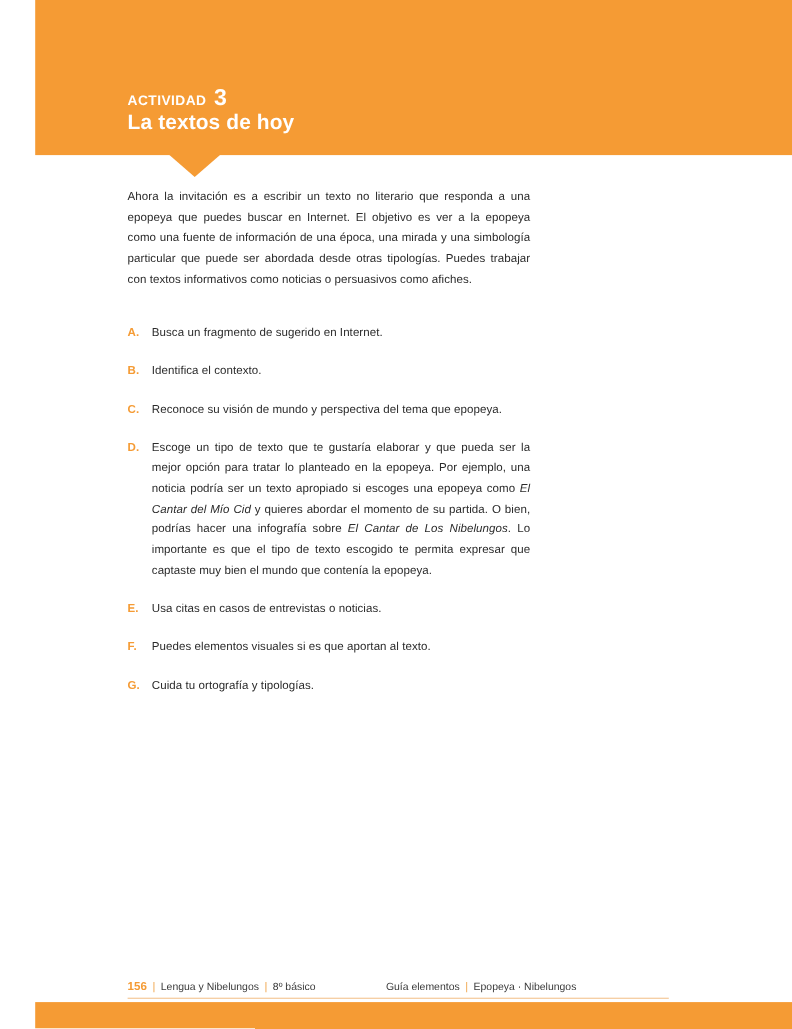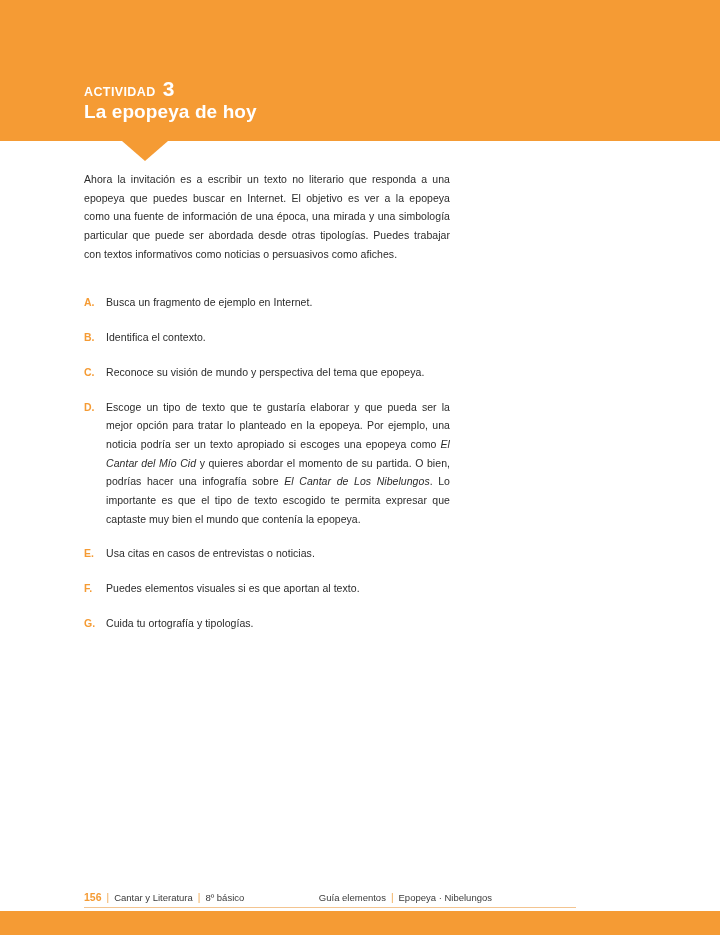--- a/index.html
+++ b/index.html
@@ -15,20 +15,21 @@
     position: relative;
     overflow: hidden;
   }
 
   
   .page {
     position: absolute;
     inset: 0;
     width: 576px;
     height: 935px;
+    margin-left: 32px;
   }
 
   
   .header-band {
     position: absolute;
     left: 0;
     top: 0;
     width: 720px;
     height: 141px;
     background: #F59B34;
@@ -194,34 +195,34 @@
 <body>
 
 <div class="page">
 
   <div class="header-band">
     <div class="header-inner">
       <div class="activity-line">
         <span class="activity-word">ACTIVIDAD</span>
         <span class="activity-number">3</span>
       </div>
-      <div class="header-title">La epopeya de hoy</div>
+      <div class="header-title">La textos de hoy</div>
     </div>
   </div>
   <div class="header-notch"></div>
 
   <div class="content">
 
 
     <p class="intro">Ahora la invitación es a escribir un texto no literario que responda a una epopeya que puedes buscar en Internet. El objetivo es ver a la epopeya como una fuente de información de una época, una mirada y una simbología particular que puede ser abordada desde otras tipologías. Puedes trabajar con textos informativos como noticias o persuasivos como afiches.</p>
 
     <ol class="steps">
         <li class="step">
           <span class="step-letter">A.</span>
-          <span class="step-text">Busca un fragmento de ejemplo en Internet.</span>
+          <span class="step-text">Busca un fragmento de sugerido en Internet.</span>
         </li>
         <li class="step">
           <span class="step-letter">B.</span>
           <span class="step-text">Identifica el contexto.</span>
         </li>
         <li class="step">
           <span class="step-letter">C.</span>
           <span class="step-text">Reconoce su visión de mundo y perspectiva del tema que epopeya.</span>
         </li>
         <li class="step">
@@ -241,21 +242,21 @@
           <span class="step-text">Cuida tu ortografía y tipologías.</span>
         </li>
       </ol>
 
   </div>
 
   <div class="footer">
     <div class="footer-left">
       <span class="footer-pagenum">156</span>
       <span class="sep">|</span>
-      <span>Cantar y Literatura</span>
+      <span>Lengua y Nibelungos</span>
       <span class="sep">|</span>
       <span>8º básico</span>
     </div>
     <div class="footer-right">
       <span>Guía elementos</span>
       <span class="sep">|</span>
       <span>Epopeya · Nibelungos</span>
     </div>
   </div>
   <div class="footer-rule"></div>

